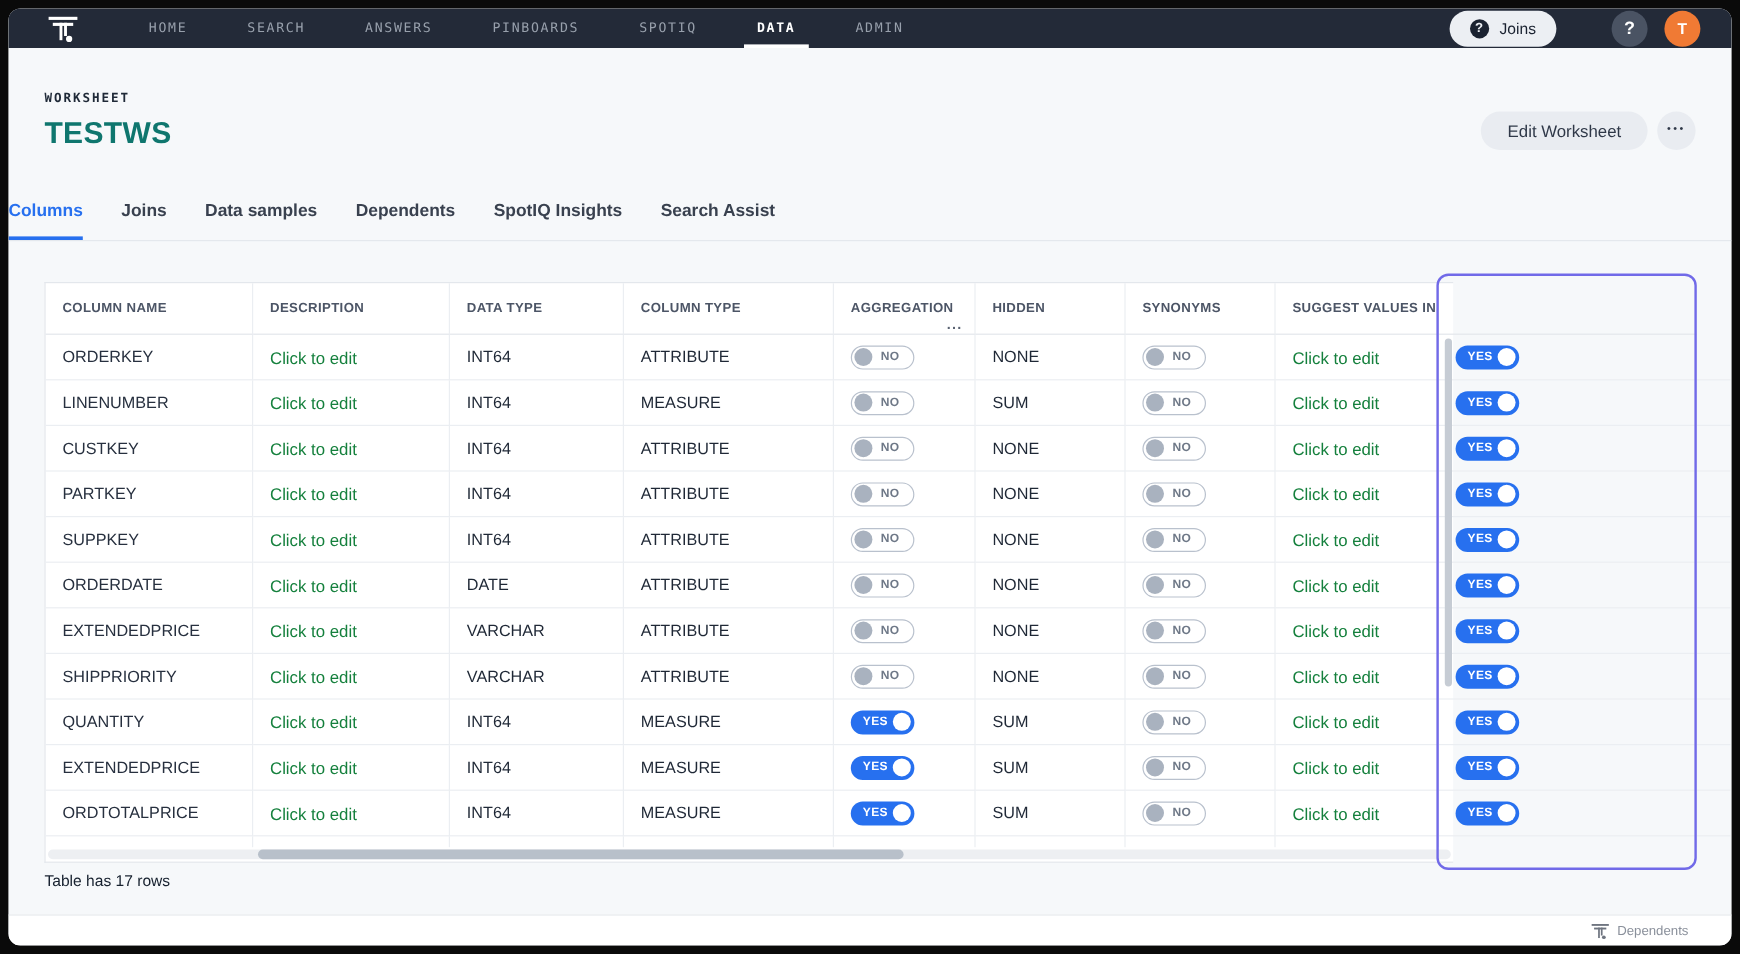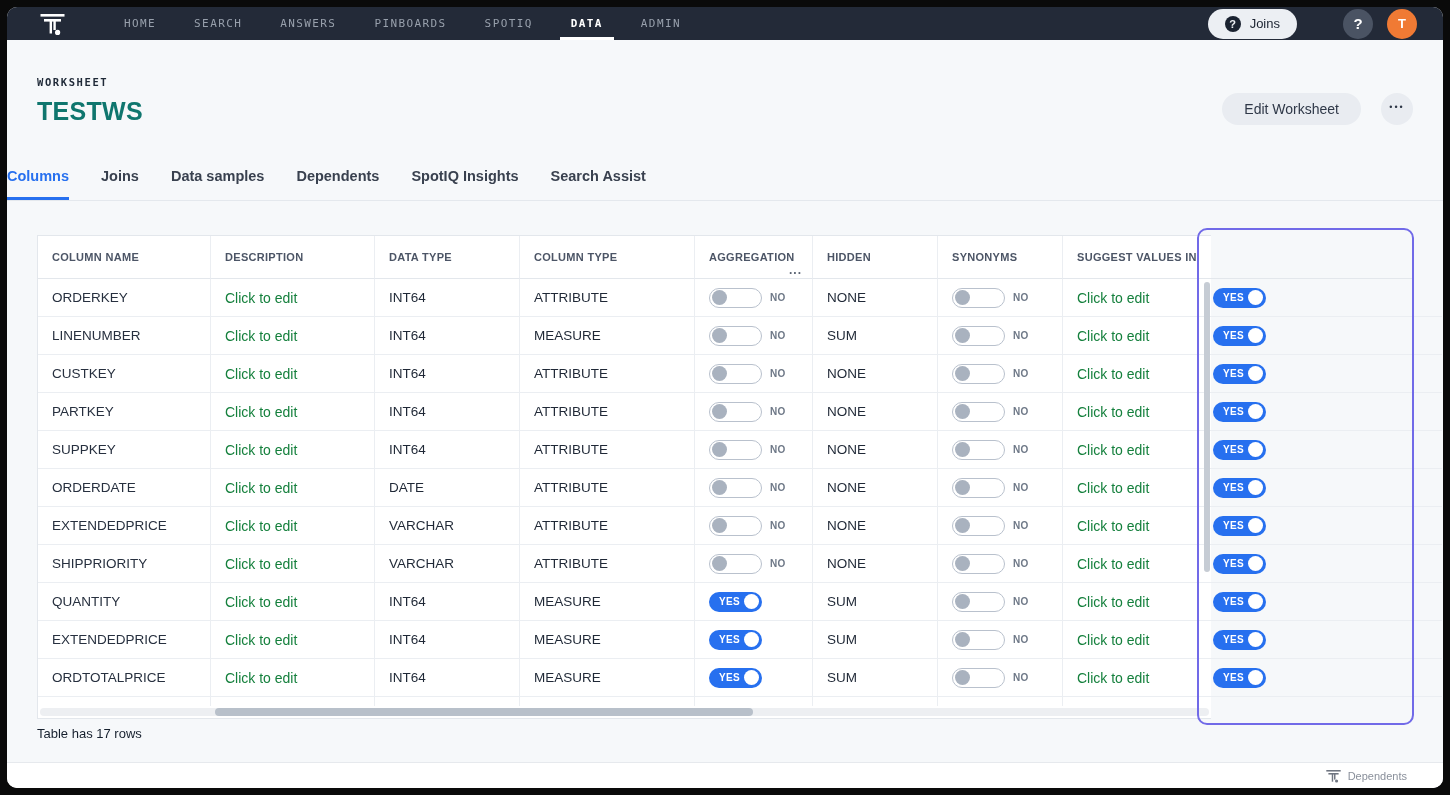--- a/index.html
+++ b/index.html
@@ -7,21 +7,21 @@
   .window {
     position:absolute; inset:7px; width:1436px; height:781px;
     background:#F6F8FA; border-radius:10px; overflow:hidden;
     display:flex; flex-direction:column;
   }
   
   .nav {
     height:33px; background:#232A38; display:flex; align-items:stretch; flex-shrink:0;
   }
   .nav-logo { display:flex; align-items:center; margin-left:33px; }
-  .nav-items { display:flex; align-items:stretch; margin-left:48px; gap:16px; }
+  .nav-items { display:flex; align-items:stretch; margin-left:48px; gap:28px; }
   .nav-item {
     display:flex; align-items:center; padding:0 11px; position:relative;
     font-family:"DejaVu Sans Mono", monospace; font-size:11px; letter-spacing:1.4px;
     color:#98A0AC; cursor:pointer;
   }
   .nav-item.active { color:#FFFFFF; font-weight:bold; }
   .nav-item.active::after {
     content:""; position:absolute; left:0; right:0; bottom:0; height:3px; background:#FFFFFF;
   }
   .nav-right { margin-left:auto; display:flex; align-items:center; padding-right:26px; }
@@ -45,21 +45,21 @@
     margin-left:14px; cursor:pointer;
   }
   
   .main { flex:1; position:relative; display:flex; flex-direction:column; overflow:hidden; }
   .page-header { margin:36px 0 0 30px; }
   .eyebrow {
     font-family:"DejaVu Sans Mono", monospace; font-size:10.5px; font-weight:bold;
     letter-spacing:1.6px; color:#1F2937;
   }
   .page-title { margin-top:9px; font-size:25px; font-weight:800; color:#0f766e; letter-spacing:0.3px; }
-  .hdr-actions { position:absolute; top:53px; right:30px; display:flex; align-items:center; gap:20px; }
+  .hdr-actions { position:absolute; top:53px; right:30px; display:flex; align-items:center; gap:8px; }
   .edit-btn {
     height:32px; border-radius:16px; background:#E9ECF1; border:none; padding:0 22px;
     font-family:"Liberation Sans", sans-serif; font-size:14px; color:#2F3848; cursor:pointer;
   }
   .more-btn {
     width:32px; height:32px; border-radius:50%; background:#E9ECF1; border:none;
     color:#2F3848; font-size:9px; letter-spacing:2px; cursor:pointer;
     display:flex; align-items:center; justify-content:center; padding-bottom:4px;
   }
   
@@ -90,21 +90,21 @@
     font-size:13.5px; color:#1F2836; white-space:nowrap; overflow:hidden;
   }
   .td:last-child { border-right:none; }
   .td.name { color:#27303F; }
   .td.placeholder { color:#15803d; font-size:14px; cursor:pointer; }
   .partial-row .td { height:9px; border-bottom:none; }
   
   .toggle { display:inline-flex; align-items:center; height:20px; width:53px; border-radius:11px; position:relative; cursor:pointer; flex-shrink:0; }
   .toggle .t-label { font-size:10px; font-weight:bold; letter-spacing:0.3px; }
   .toggle .t-knob { position:absolute; width:15px; height:15px; border-radius:50%; }
-  .toggle.off { background:#FFFFFF; border:1.5px solid #B9C1CD;padding-left:36px; }
+  .toggle.off { background:#FFFFFF; border:1.5px solid #B9C1CD; }
   .toggle.off .t-knob { left:2px; background:#A9B2BF; }
   .toggle.off .t-label { margin-left:24px; color:#6E7887; }
   .toggle.on { background:#2770EF; }
   .toggle.on .t-knob { right:3px; background:#FFFFFF; }
   .toggle.on .t-label { margin-left:10px; color:#FFFFFF; }
   
   .hscroll-area { height:12px; display:flex; align-items:center; padding:0 2px; }
   .hscroll-track { position:relative; height:8px; width:100%; background:#EDEFF2; border-radius:4px; }
   .hscroll-thumb { position:absolute; left:175px; width:538px; top:0; height:8px; background:#B8C0CA; border-radius:4px; cursor:grab; }
   .vscroll-thumb { position:absolute; right:1px; top:46px; width:6px; height:290px; background:#C6CCD4; border-radius:3px; cursor:grab; z-index:3; }

